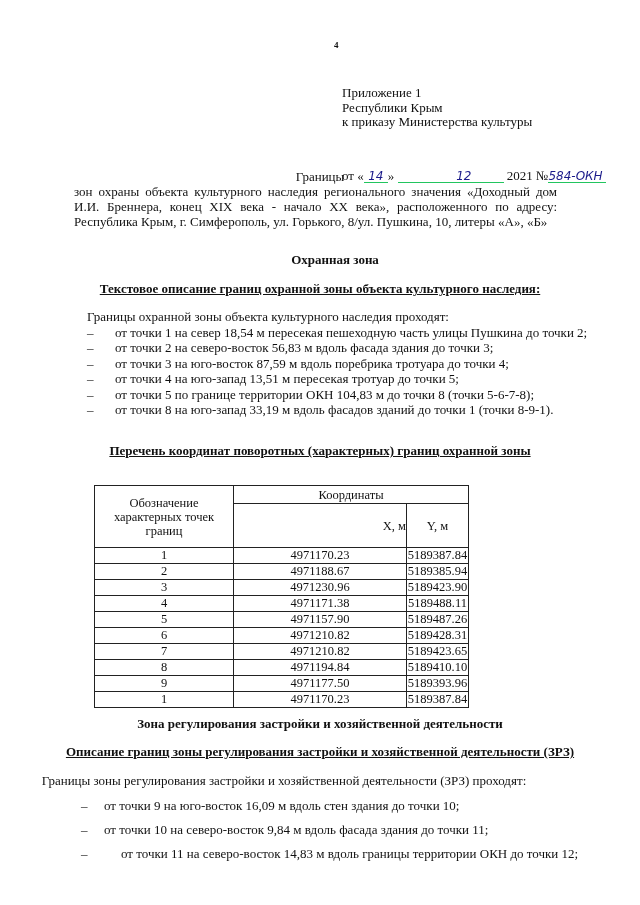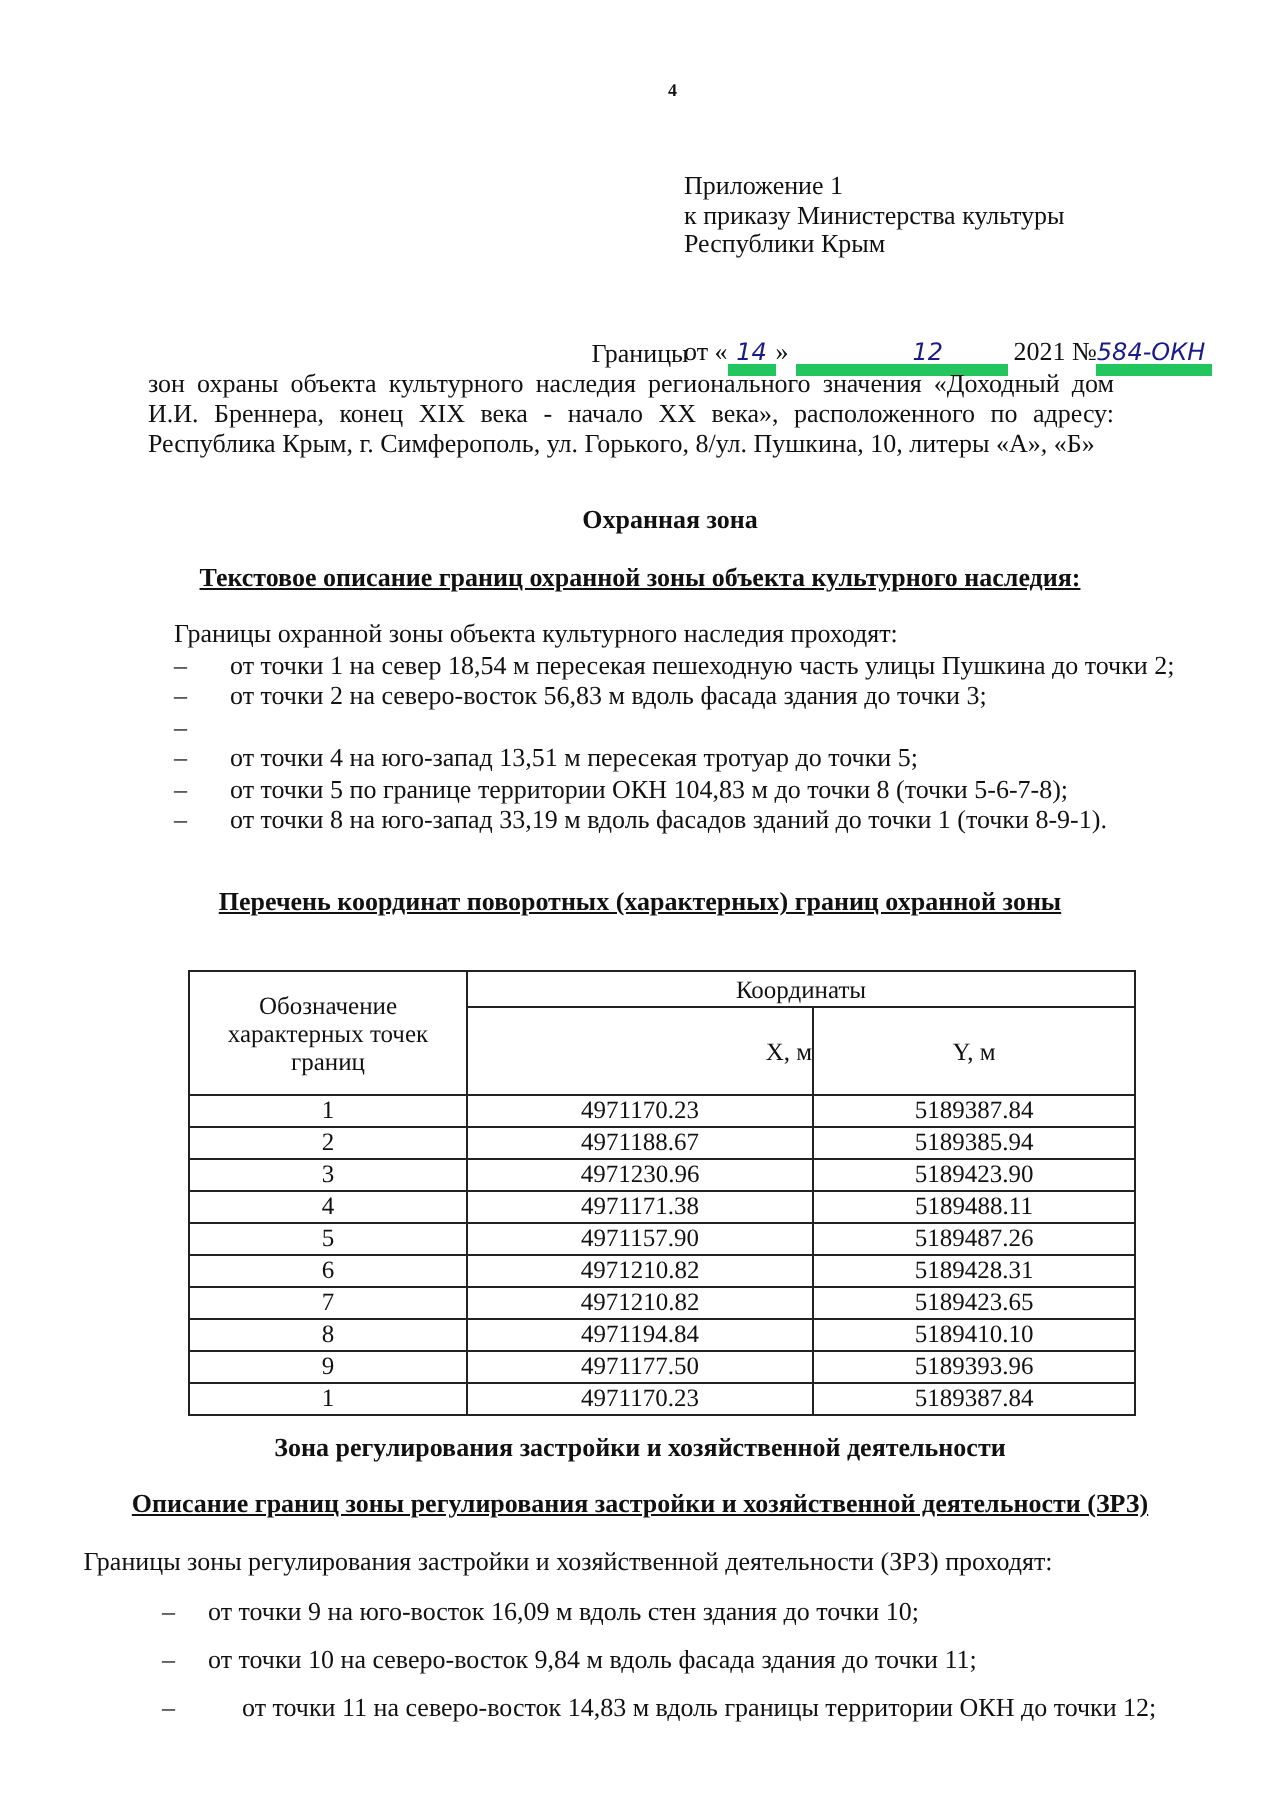--- a/index.html
+++ b/index.html
@@ -3,43 +3,43 @@
 <meta charset="utf-8">
 <style>
   html, body { margin:0; padding:0; background:#ffffff; }
   body { width:640px; height:905px; position:relative; overflow:hidden;
          font-family:"Liberation Serif", "DejaVu Serif", serif; color:#111; }
   .abs { position:absolute; }
   .page-num { left:334px; top:40px; font-size:9px; font-weight:bold; }
   .appendix { left:342px; top:86px; font-size:13px; line-height:14.5px; }
   .appendix div { white-space:nowrap; }
   .hand { font-family:"DejaVu Sans", sans-serif; font-style:italic; color:#1a1a8a; font-size:12px; }
-  .blank { display:inline-block; border-bottom:6px solid #22c55e; text-align:center; line-height:12px; }
+  .blank { display:inline-block; border-bottom:1px solid #22c55e; text-align:center; line-height:12px; }
   .title { left:0; width:640px; top:169px; text-align:center; font-size:13px; }
   .intro { left:74px; width:483px; top:184px; font-size:13px; line-height:15px; text-align:justify; text-align-last:left; }
   .h-bold { left:0; width:640px; text-align:center; font-size:13px; font-weight:bold; }
   .h-under { text-decoration:underline; }
   .plain { font-size:13px; line-height:15.5px; }
   .list-row { position:relative; white-space:nowrap; }
   .dash { position:absolute; left:0; }
   .item { position:absolute; left:28px; }
-  table.coords { position:absolute; left:94px; top:485px; width:474px; border-collapse:collapse; font-size:12.5px; }
+  table.coords { position:absolute; left:94px; top:485px; width:375px; border-collapse:collapse; font-size:12.5px; }
   table.coords td, table.coords th { border:1px solid #222; text-align:center; font-weight:normal; padding:0; }
   table.coords th { line-height:14px; }
   table.coords td { height:15px; line-height:15px; }
 </style>
 </head>
 <body>
 
 <div class="abs page-num">4</div>
 
 <div class="abs appendix">
   <div>Приложение 1</div>
+  <div>Республики Крым</div>
   <div>к приказу Министерства культуры</div>
-  <div>Республики Крым</div>
   <div>
     <span>от «</span><span class="blank hand" style="width:24px;">14</span><span>»</span>
     <span class="blank hand" style="width:74px;text-align:right;padding-left:6px;width:68px;margin-top:40px;">12</span><span class="blank" style="width:32px;">&nbsp;</span>
     <span>2021 №</span><span class="blank hand" style="width:58px;text-align:left;">584-ОКН</span>
   </div>
 </div>
 
 <div class="abs title">Границы</div>
 <div class="abs intro">зон охраны объекта культурного наследия регионального значения «Доходный дом И.И. Бреннера, конец XIX века - начало XX века», расположенного по адресу: Республика Крым, г. Симферополь, ул. Горького, 8/ул. Пушкина, 10, литеры «А», «Б»</div>
 
@@ -51,20 +51,21 @@
   <div class="list-row" style="height:15.5px;">
       <span class="dash">–</span>
       <span class="item">от точки 1 на север 18,54 м пересекая пешеходную часть улицы Пушкина до точки 2;</span>
     </div>
   <div class="list-row" style="height:15.5px;">
       <span class="dash">–</span>
       <span class="item">от точки 2 на северо-восток 56,83 м вдоль фасада здания до точки 3;</span>
     </div>
   <div class="list-row" style="height:15.5px;">
       <span class="dash">–</span>
+      <span class="item">от точки 3 на юго-восток 87,59 м вдоль поребрика тротуара до точки 4;</span>
     </div>
   <div class="list-row" style="height:15.5px;">
       <span class="dash">–</span>
       <span class="item">от точки 4 на юго-запад 13,51 м пересекая тротуар до точки 5;</span>
     </div>
   <div class="list-row" style="height:15.5px;">
       <span class="dash">–</span>
       <span class="item">от точки 5 по границе территории ОКН 104,83 м до точки 8 (точки 5-6-7-8);</span>
     </div>
   <div class="list-row" style="height:15.5px;">

